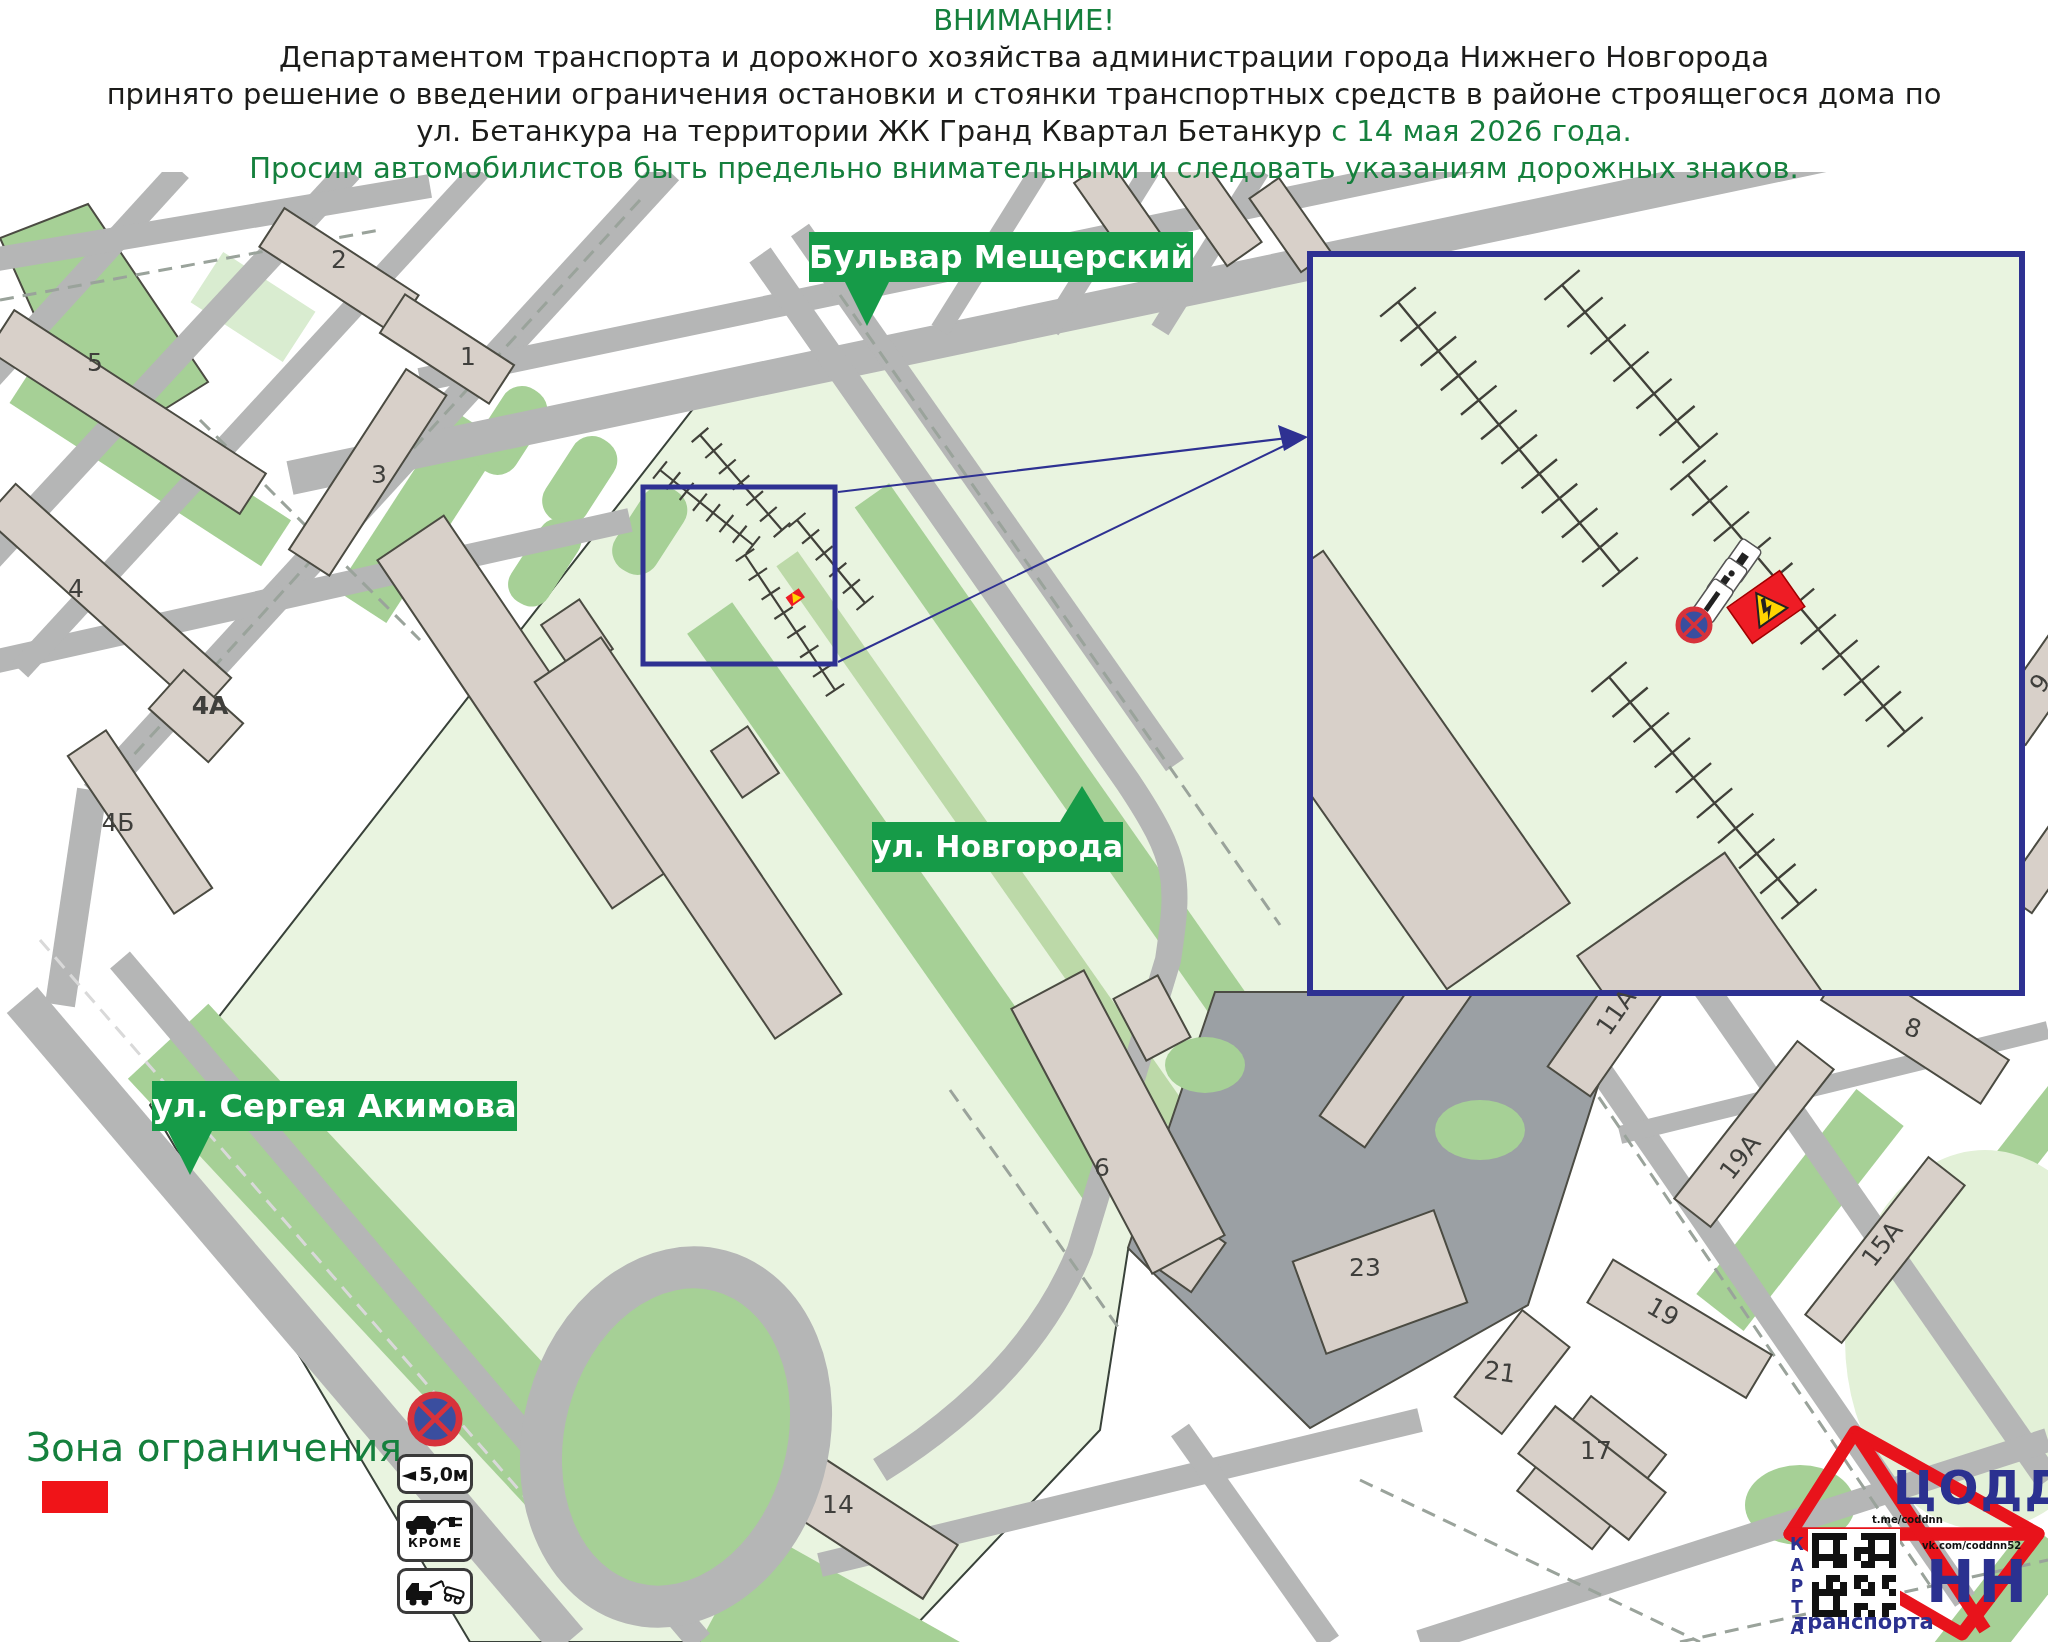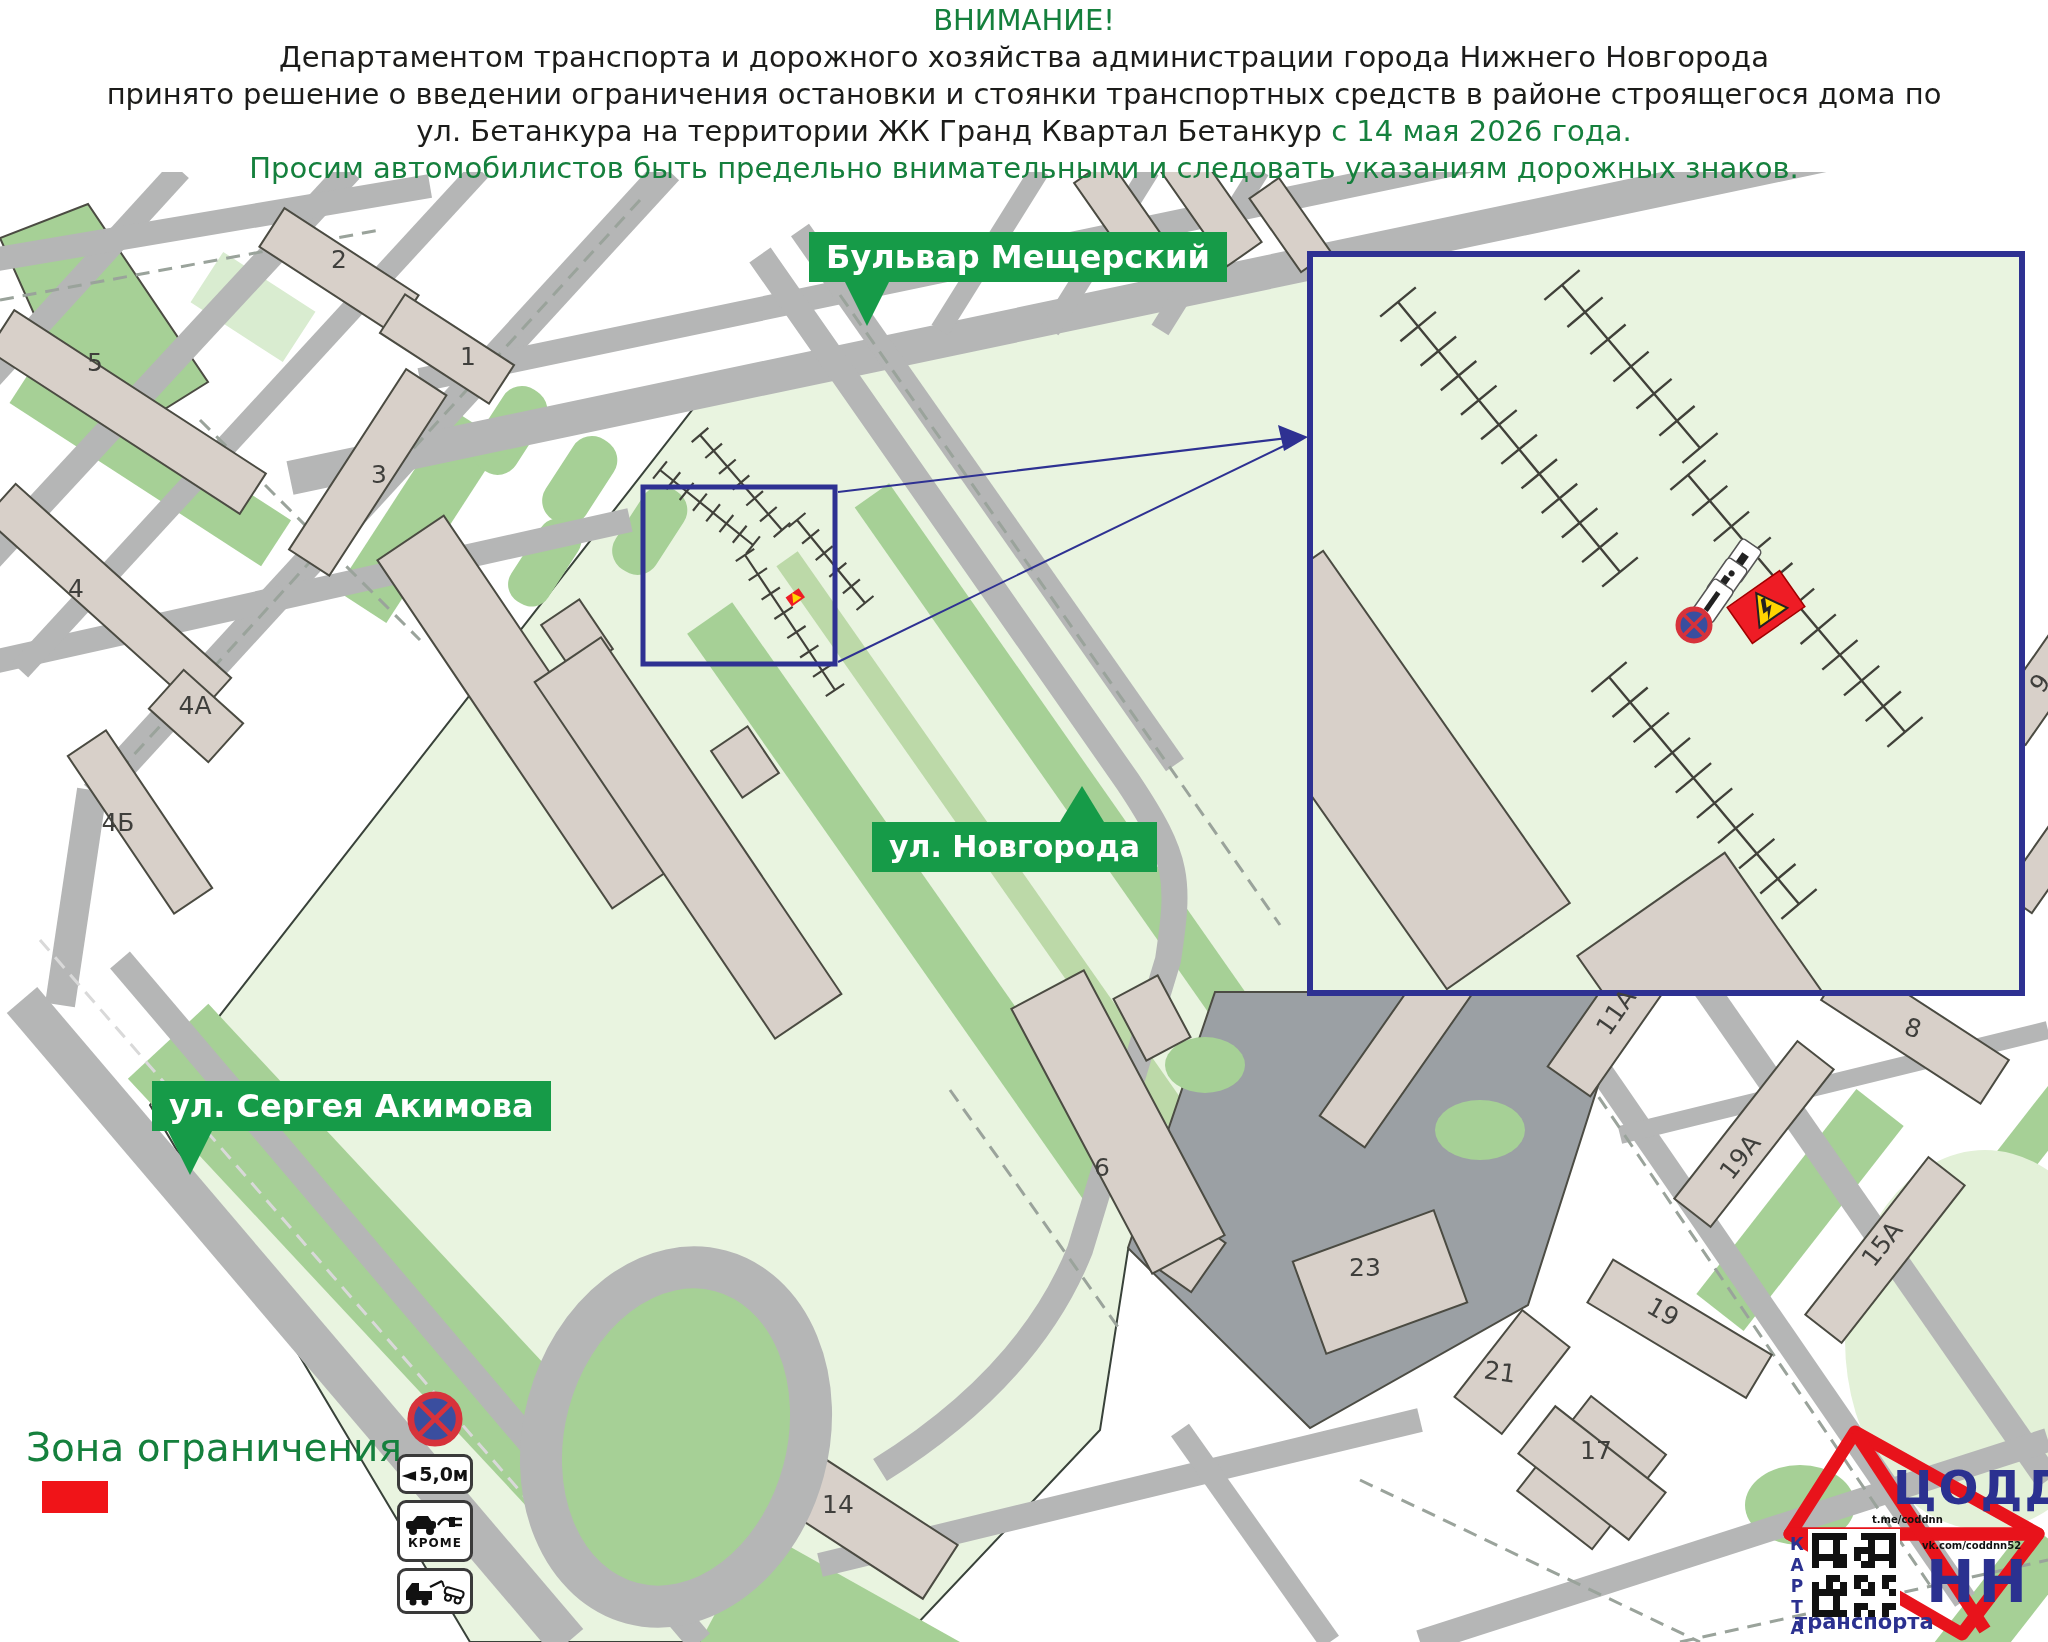--- a/index.html
+++ b/index.html
@@ -6,21 +6,21 @@
   .stage{position:relative;width:2048px;height:1642px;overflow:hidden;background:#fff;
          font-family:"DejaVu Sans","Liberation Sans",sans-serif;}
   
   .header{position:absolute;top:2px;left:0;width:100%;text-align:center;z-index:40;
           font-size:29px;line-height:37px;color:#1c1c1a;}
   .header .red{color:#15803d;}
   
   svg.map{position:absolute;left:0;top:0;z-index:1;}
   
   .street-label{position:absolute;background:#169b48;color:#fff;font-weight:bold;
-    font-size:32px;line-height:32px;padding:9px 17px;z-index:10;white-space:nowrap;}
+    font-size:32px;line-height:32px;padding:9px 0;z-index:10;white-space:nowrap;}
   .ptr{position:absolute;width:0;height:0;}
   .ptr-down{top:100%;border-left:22px solid transparent;border-right:22px solid transparent;
             border-top:44px solid #169b48;}
   .ptr-up{bottom:100%;border-left:22px solid transparent;border-right:22px solid transparent;
           border-bottom:36px solid #169b48;}
   
   #map-labels{position:absolute;left:0;top:0;width:100%;height:100%;z-index:6;pointer-events:none;}
   .bl{position:absolute;font-size:25px;color:#3f3f3c;transform:translate(-50%,-50%);white-space:nowrap;}
   
   .legend-text{position:absolute;left:26px;top:1424px;z-index:20;font-size:39px;line-height:48px;color:#15803d;}
@@ -297,21 +297,21 @@
   <span>ул. Сергея Акимова</span>
   <div class="ptr ptr-down" style="left:16px;"></div>
 </div>
 
 <div id="map-labels">
       <div class="bl" style="left: 339px; top: 259px; transform: translate(-50%, -50%) rotate(0deg);">2</div>
       <div class="bl" style="left: 95px; top: 362px; transform: translate(-50%, -50%) rotate(0deg);">5</div>
       <div class="bl" style="left: 468px; top: 356px; transform: translate(-50%, -50%) rotate(0deg);">1</div>
       <div class="bl" style="left: 379px; top: 474px; transform: translate(-50%, -50%) rotate(0deg);">3</div>
       <div class="bl" style="left: 76px; top: 588px; transform: translate(-50%, -50%) rotate(0deg);">4</div>
-      <div class="bl" style="left: 195px; top: 705px; transform: translate(-50%, -50%) rotate(0deg);">4А</div>
+      <div class="bl" style="left: 210px; top: 705px; transform: translate(-50%, -50%) rotate(0deg); font-weight: bold;">4А</div>
       <div class="bl" style="left: 118px; top: 822px; transform: translate(-50%, -50%) rotate(0deg);">4Б</div>
       <div class="bl" style="left: 1102px; top: 1167px; transform: translate(-50%, -50%) rotate(0deg);">6</div>
       <div class="bl" style="left: 1365px; top: 1267px; transform: translate(-50%, -50%) rotate(0deg);">23</div>
       <div class="bl" style="left: 838px; top: 1504px; transform: translate(-50%, -50%) rotate(0deg);">14</div>
       <div class="bl" style="left: 1500px; top: 1372px; transform: translate(-50%, -50%) rotate(8deg);">21</div>
       <div class="bl" style="left: 1596px; top: 1450px; transform: translate(-50%, -50%) rotate(0deg);">17</div>
       <div class="bl" style="left: 1663px; top: 1312px; transform: translate(-50%, -50%) rotate(30deg);">19</div>
       <div class="bl" style="left: 1616px; top: 1012px; transform: translate(-50%, -50%) rotate(-55deg);">11А</div>
       <div class="bl" style="left: 1740px; top: 1157px; transform: translate(-50%, -50%) rotate(-52deg);">19А</div>
       <div class="bl" style="left: 1882px; top: 1244px; transform: translate(-50%, -50%) rotate(-52deg);">15А</div>

